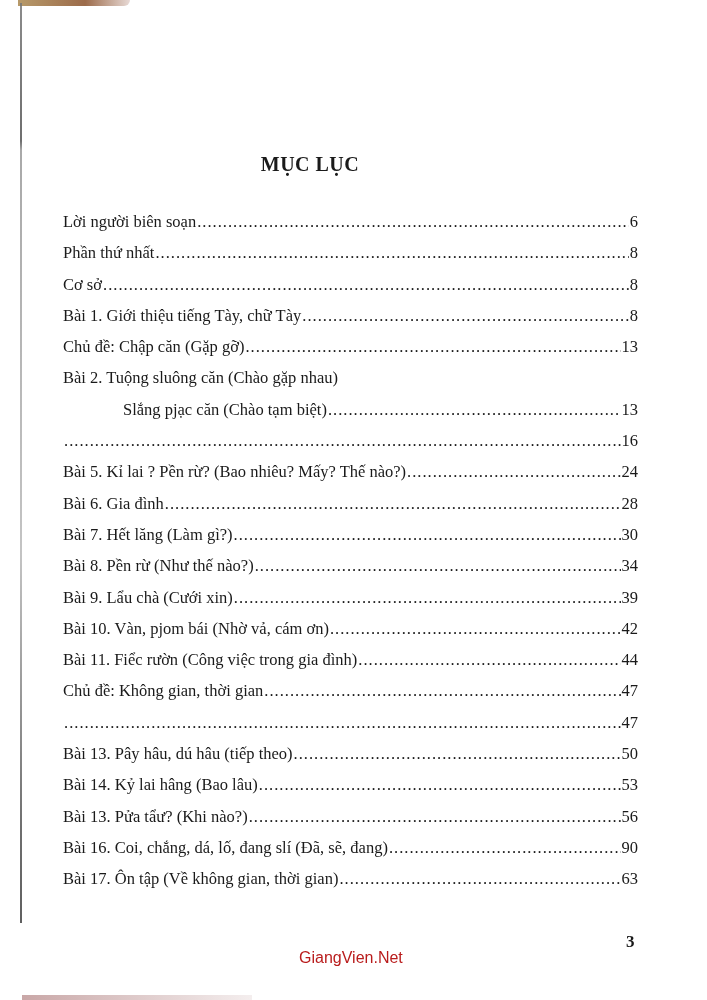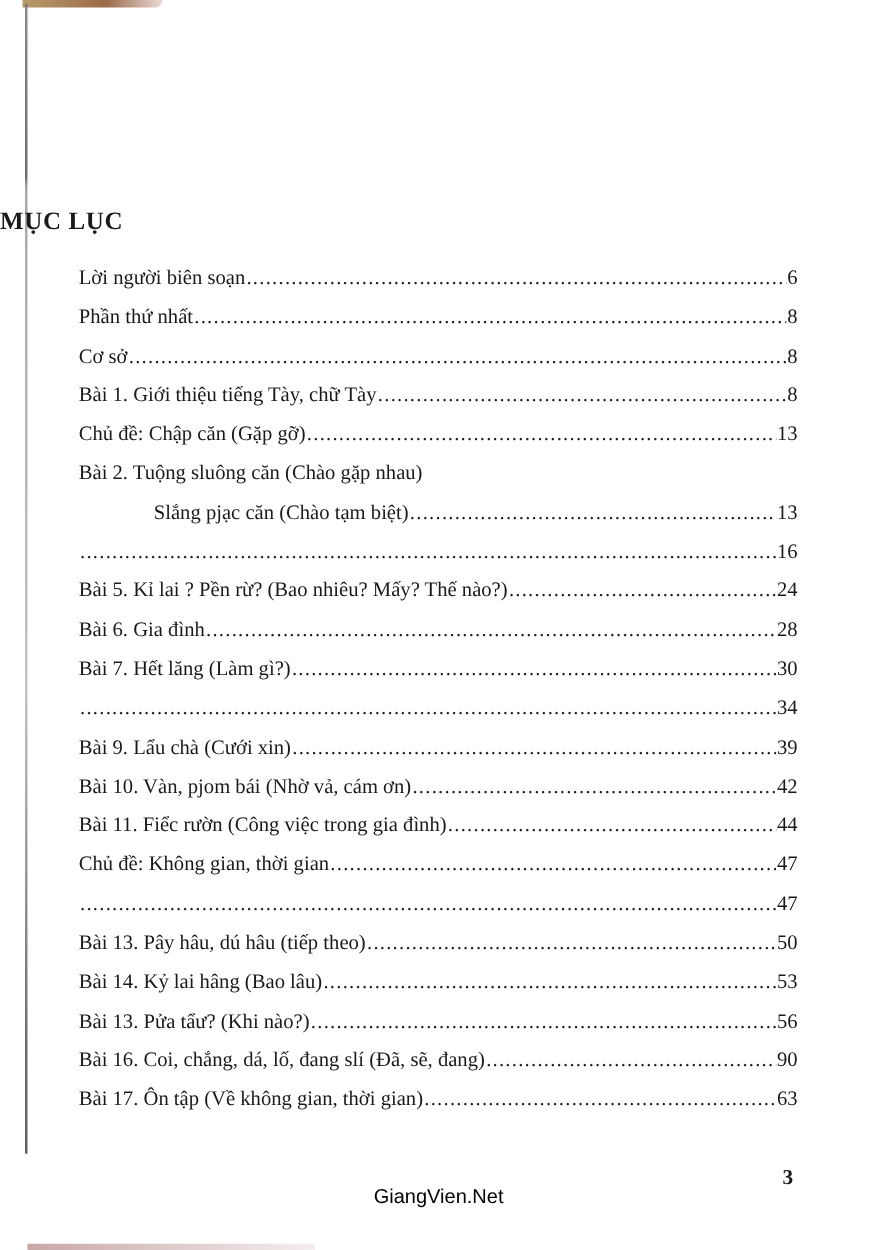--- a/index.html
+++ b/index.html
@@ -36,24 +36,24 @@
     .scan-edge-bottom {
       position: absolute;
       left: 22px;
       top: 995px;
       width: 230px;
       height: 5px;
       background: linear-gradient(to right, #c9a7a7, rgba(200,170,170,0.2));
     }
     .title {
       position: absolute;
-      top: 153px;
+      top: 140px;
       left: 0;
       width: 620px;
-      text-align: left;
+      text-align: center;
       font-weight: bold;
       font-size: 20px;
       letter-spacing: 0.5px;
     }
     .toc {
       position: absolute;
       left: 63px;
       top: 193px;
       width: 575px;
       margin-top: 16px;
@@ -95,21 +95,21 @@
       top: 932px;
       font-size: 17px;
       font-weight: bold;
     }
     .watermark {
       position: absolute;
       left: 299px;
       top: 949px;
       font-family: "Liberation Sans", "DejaVu Sans", sans-serif;
       font-size: 16px;
-      color: #000000;
+      color: #b91c1c;
     }
   </style>
 </head>
 <body>
 
 <div class="scan-edge-top"></div>
 <div class="scan-edge-left"></div>
 <div class="scan-edge-bottom"></div>
 
 <h1 class="title">MỤC LỤC</h1>
@@ -161,20 +161,21 @@
       <span class="toc-label">Bài 6.  Gia đình</span>
       <span class="toc-dots"></span>
       <span class="toc-page">28</span>
     </div>
     <div class="toc-row">
       <span class="toc-label">Bài 7. Hết lăng (Làm gì?)</span>
       <span class="toc-dots"></span>
       <span class="toc-page">30</span>
     </div>
     <div class="toc-row">
+      <span class="toc-label">Bài 8. Pền rừ (Như thế nào?)</span>
       <span class="toc-dots"></span>
       <span class="toc-page">34</span>
     </div>
     <div class="toc-row">
       <span class="toc-label">Bài 9. Lẩu chà (Cưới xin)</span>
       <span class="toc-dots"></span>
       <span class="toc-page">39</span>
     </div>
     <div class="toc-row">
       <span class="toc-label">Bài 10. Vàn, pjom bái (Nhờ vả, cám ơn)</span>

